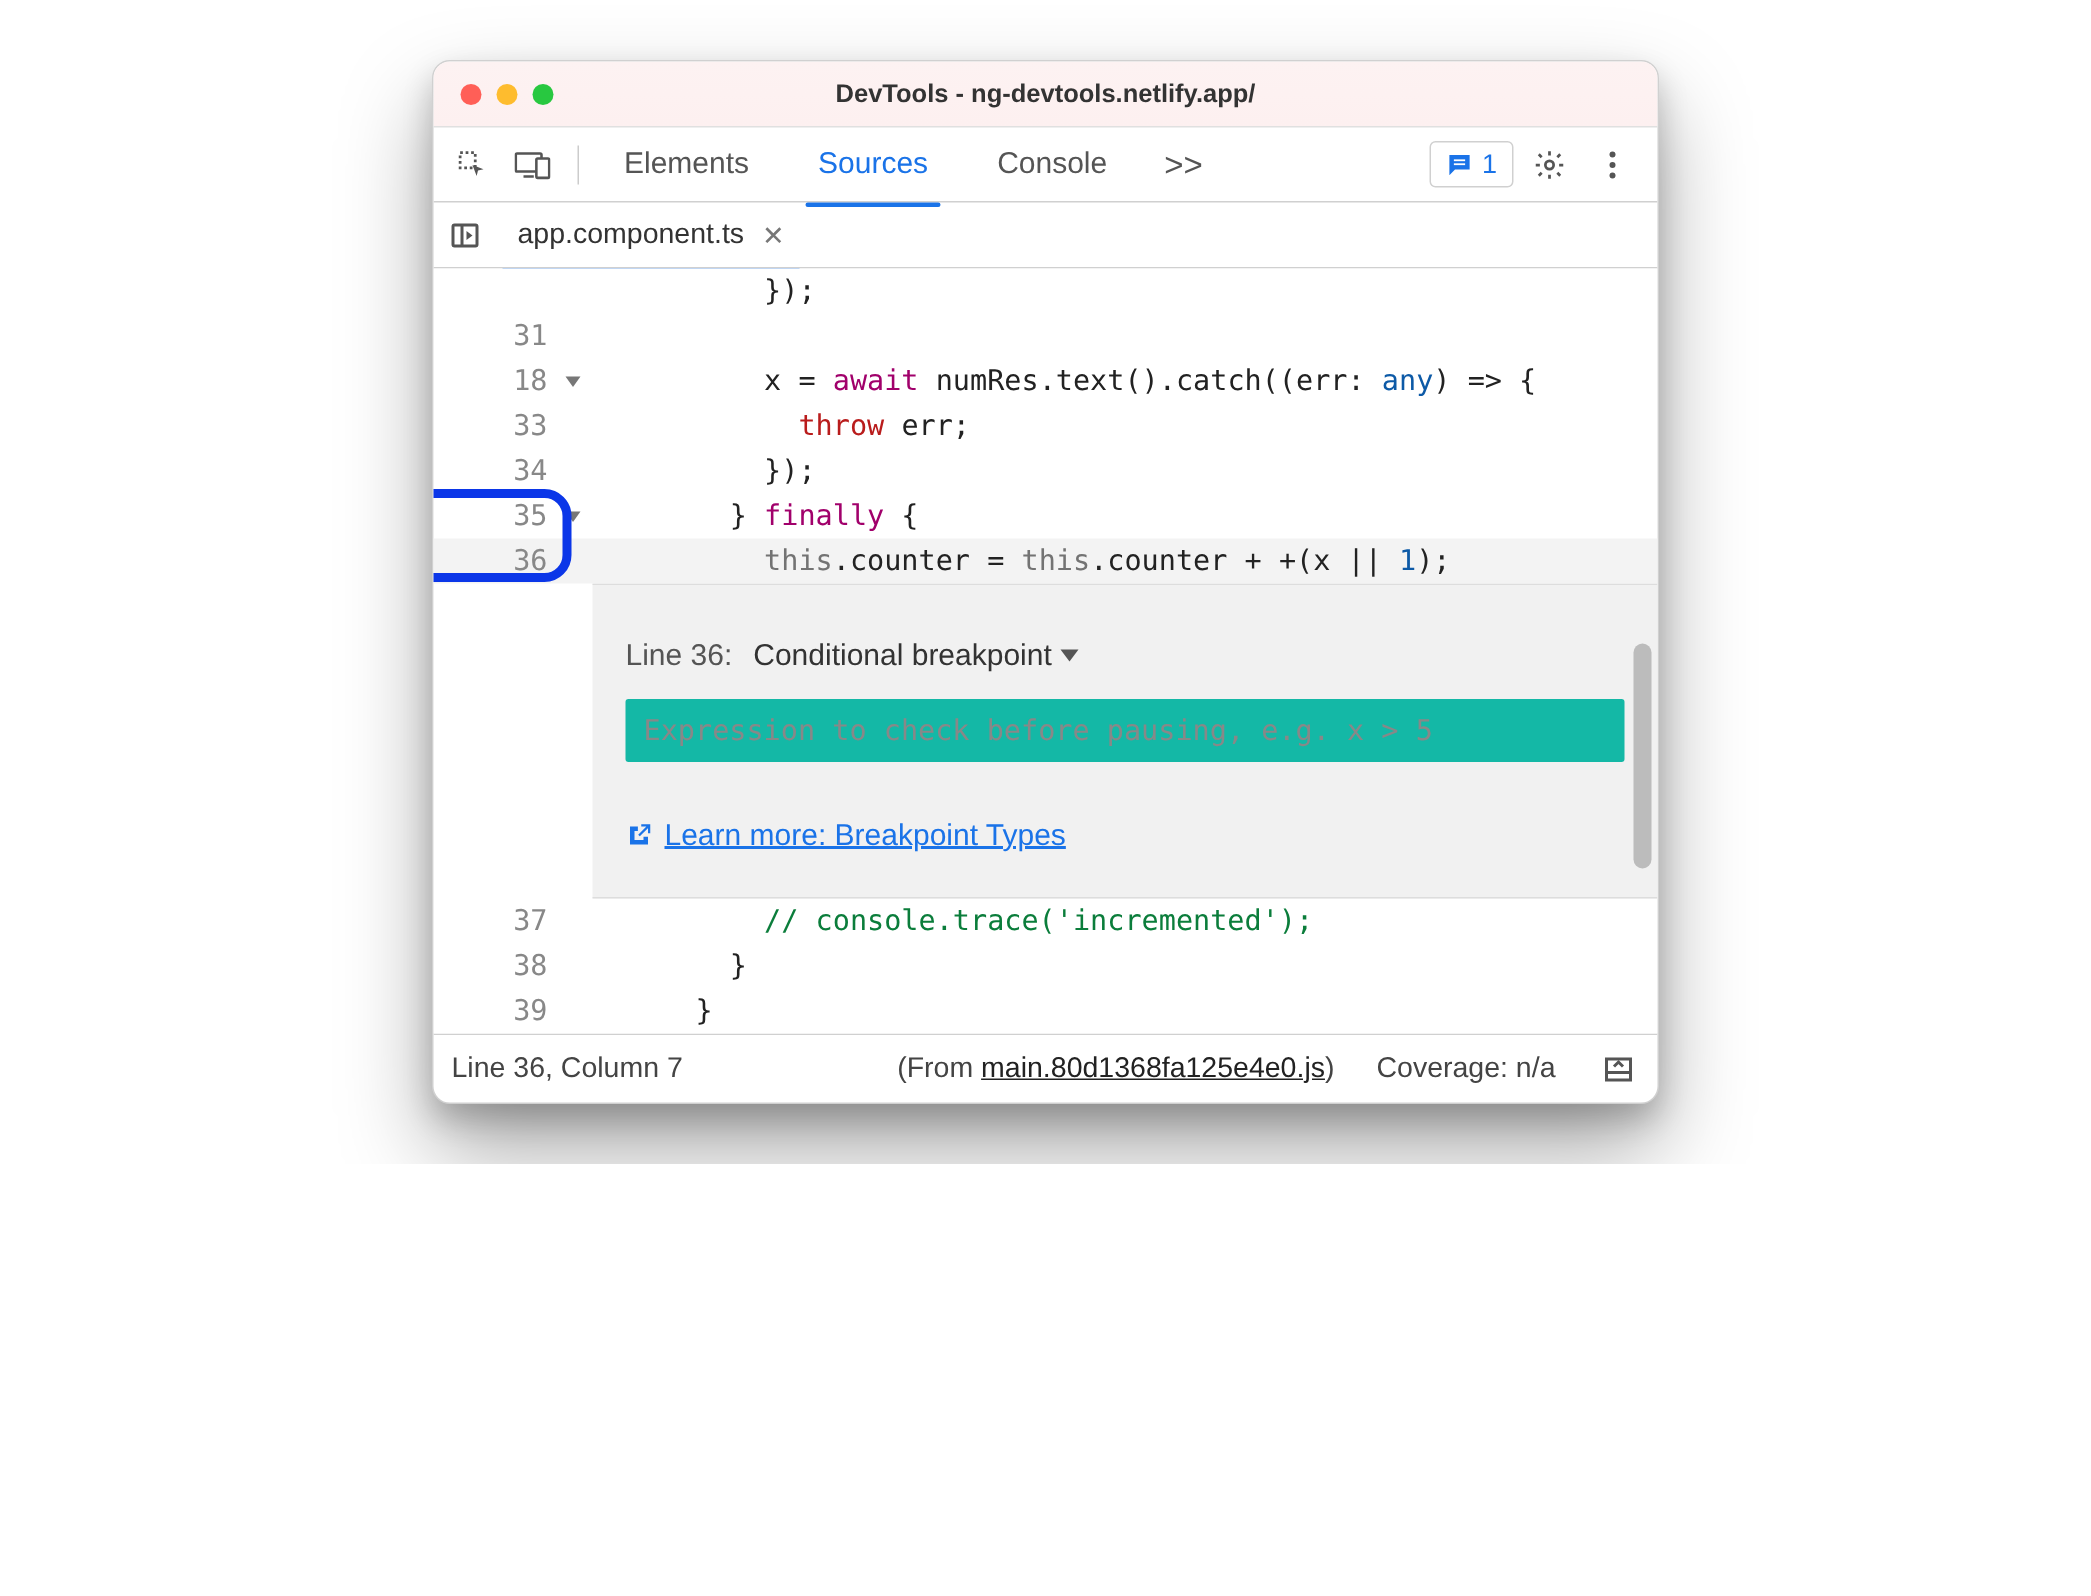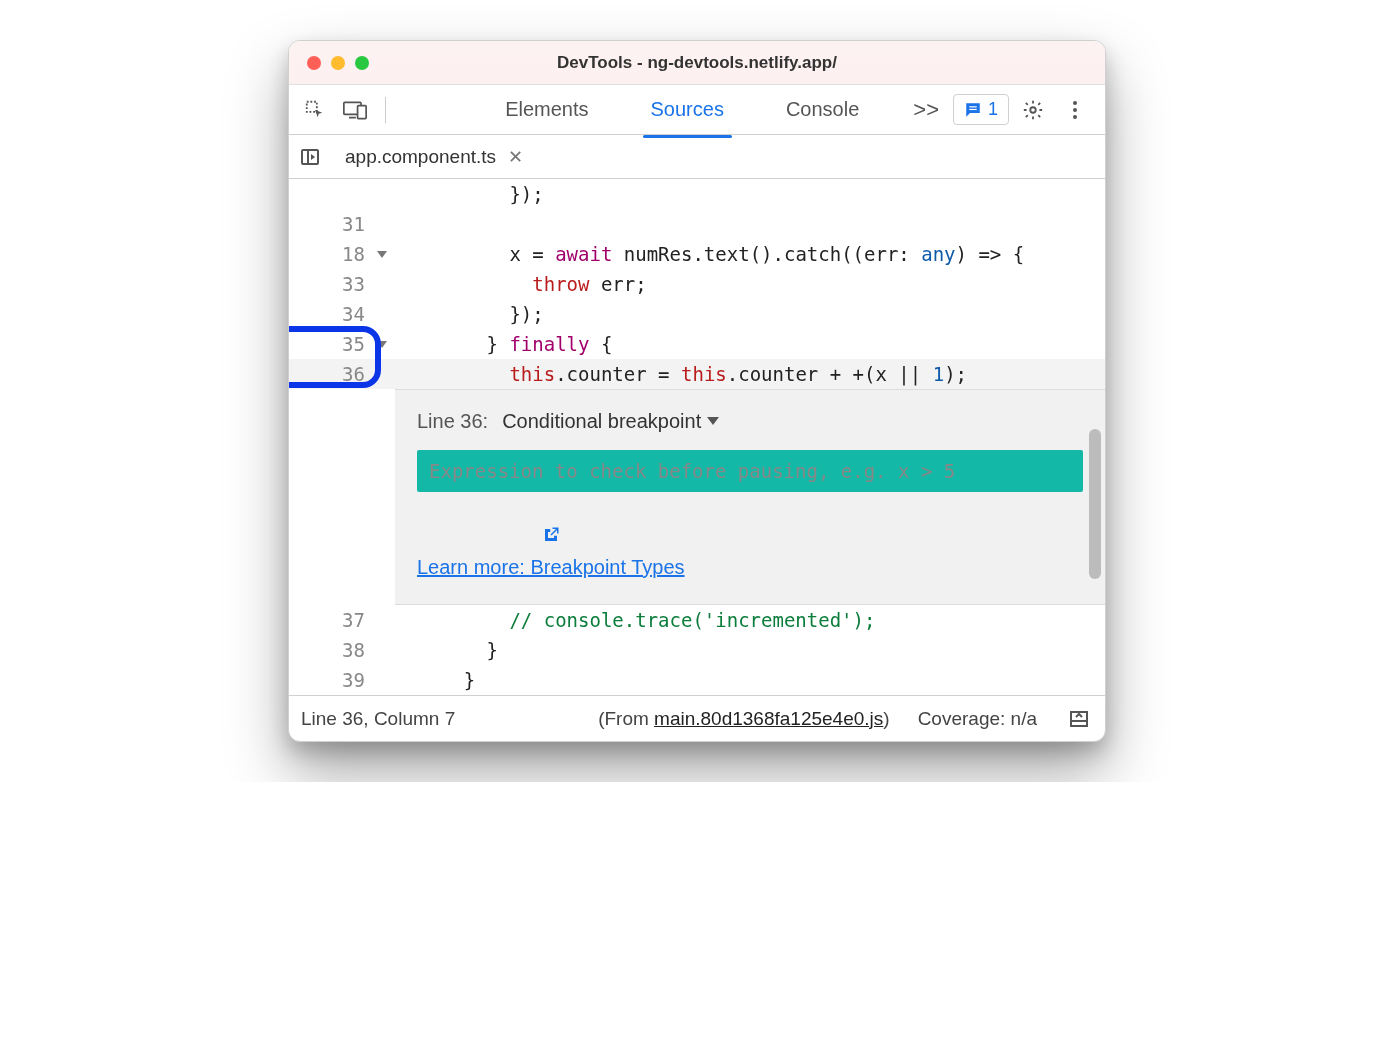--- a/index.html
+++ b/index.html
@@ -59,21 +59,21 @@
   .tool-btn {
     width: 36px; height: 36px;
     display: flex; align-items: center; justify-content: center;
     color: #555;
     cursor: pointer;
   }
   .divider {
     width: 1px; height: 26px; background: #ccc;
     margin: 0 8px;
   }
-  .tabs { display: flex; align-items: center; gap: 26px; flex: 1; justify-content: flex-end; }
+  .tabs { display: flex; align-items: center; gap: 10px; flex: 1; }
   .tab {
     padding: 10px 18px;
     font-size: 20px;
     color: #555;
     cursor: pointer;
     position: relative;
   }
   .tab.active { color: #1a73e8; }
   .tab.active::after {
     content: "";
@@ -157,21 +157,21 @@
   }
   .code-line {
     white-space: pre;
     flex: 1;
     color: #222;
   }
   .row-highlight { background: #f3f3f3; }
   .kw-await { color: #a1006b; }
   .kw-throw { color: #b91c1c; }
   .kw-finally { color: #a1006b; }
-  .kw-this { color: #b91c1c; }
+  .kw-this { color: #737373; }
   .kw-any { color: #0d5aa7; }
   .kw-num { color: #0d5aa7; }
   .comment { color: #0b7d3b; }
   
   .annot {
     position: absolute;
     left: -18px;
     width: 110px;
     height: 62px;
     border: 6px solid #0b36e8;
@@ -186,20 +186,21 @@
     border-top: 1px solid #ddd;
     border-bottom: 1px solid #ddd;
     padding: 16px 22px 22px 22px;
     font-family: -apple-system, BlinkMacSystemFont, sans-serif;
   }
   .bp-header {
     display: flex; align-items: center; gap: 14px;
     font-size: 20px;
     margin-bottom: 14px;
     color: #333;
+    margin-top: 16px;
   }
   .bp-line-label { color: #555; }
   .bp-type {
     display: flex; align-items: center; gap: 6px;
     cursor: pointer;
   }
   .bp-type .caret {
     width: 0; height: 0;
     border-left: 6px solid transparent;
     border-right: 6px solid transparent;
@@ -216,21 +217,20 @@
     border-radius: 2px;
   }
   .bp-input::placeholder { color: #888; }
   .bp-link {
     display: inline-flex; align-items: center; gap: 8px;
     margin-top: 34px;
     color: #1a73e8;
     font-size: 20px;
     text-decoration: underline;
     cursor: pointer;
-    flex-direction: column;
   }
   
   .scroll-thumb {
     position: absolute;
     right: 4px;
     top: 250px;
     width: 12px;
     height: 150px;
     background: #bcbcbc;
     border-radius: 6px;

